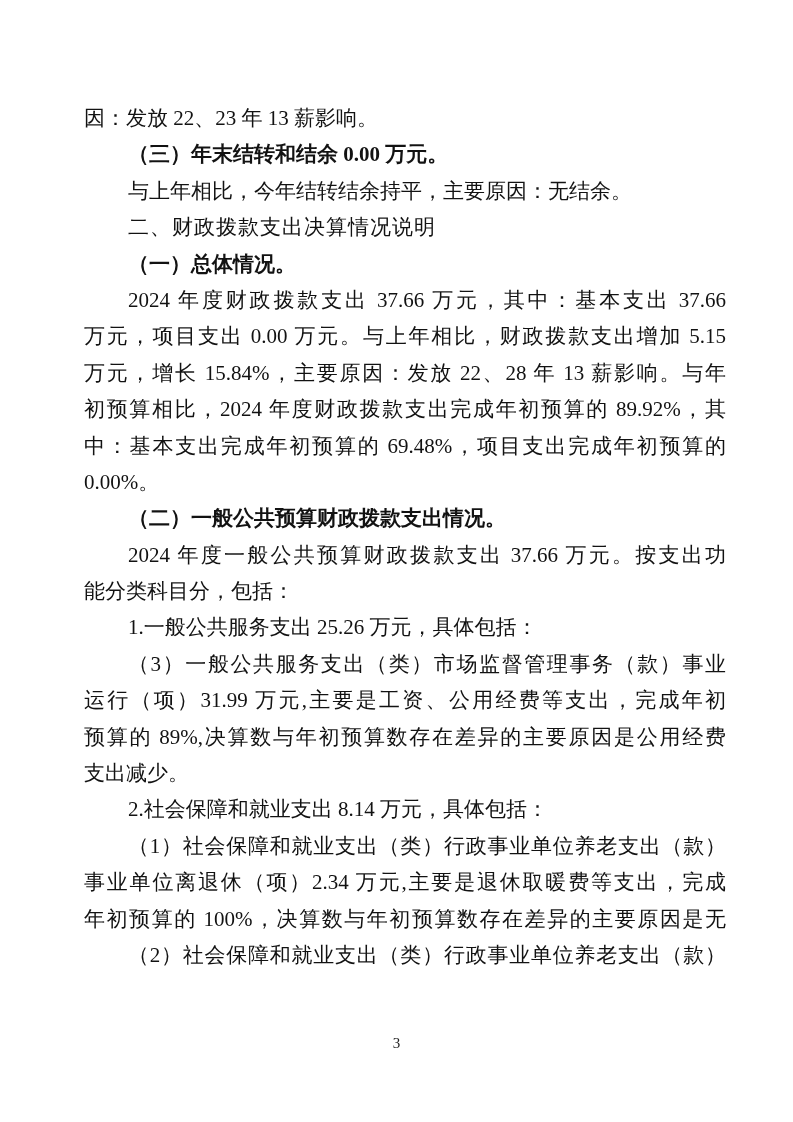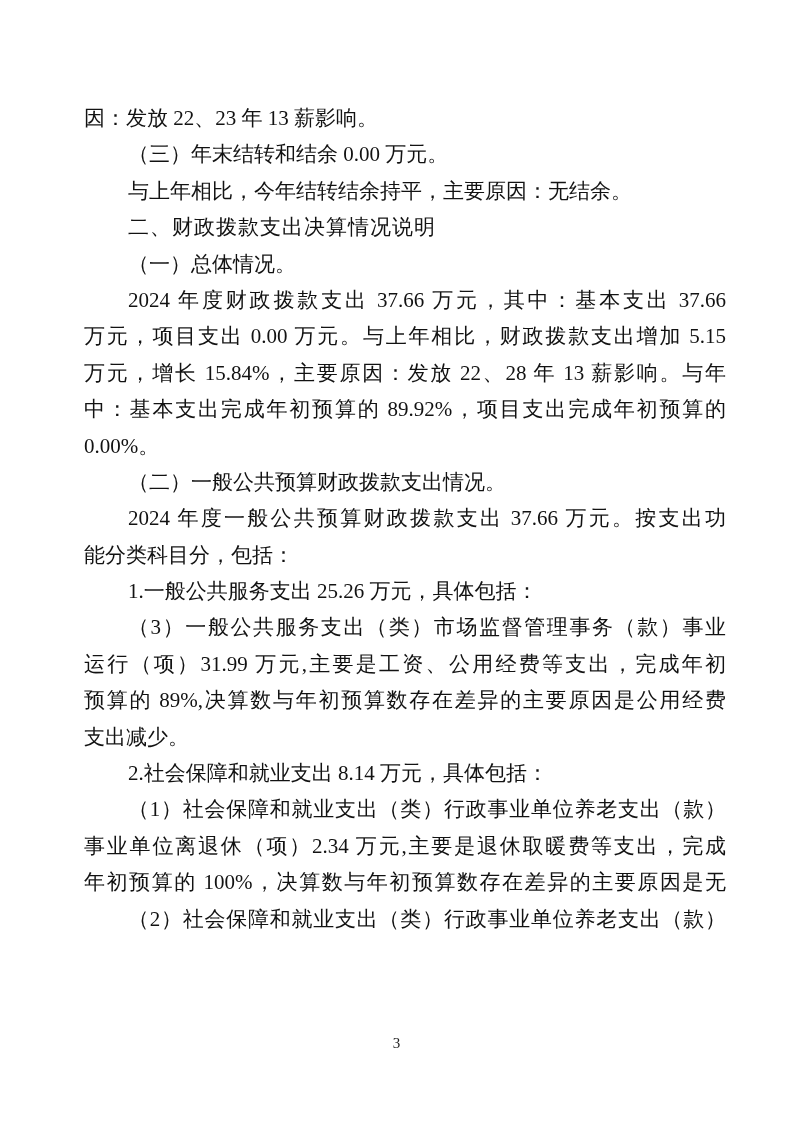--- a/index.html
+++ b/index.html
@@ -30,21 +30,21 @@
   }
   .indent {
     padding-left: 44px;
   }
   .fill {
     text-align: justify;
     text-align-last: justify;
     text-justify: inter-character;
   }
   .bold {
-    font-weight: 400;
+    font-weight: 700;
   }
   .hei {
     font-weight: 400;
     font-family: "Liberation Sans", "DejaVu Sans", sans-serif;
     letter-spacing: 1px;
   }
   .footer {
     position: absolute;
     top: 1032px;
     left: 0;
@@ -61,21 +61,22 @@
 <div class="page">
   <div class="content">
     <div class="line">因：发放 22、23 年 13 薪影响。</div>
     <div class="line indent bold">（三）年末结转和结余 0.00 万元。</div>
     <div class="line indent">与上年相比，今年结转结余持平，主要原因：无结余。</div>
     <div class="line indent hei">二、财政拨款支出决算情况说明</div>
     <div class="line indent bold">（一）总体情况。</div>
     <div class="line indent fill">2024 年度财政拨款支出 37.66 万元，其中：基本支出 37.66</div>
     <div class="line fill">万元，项目支出 0.00 万元。与上年相比，财政拨款支出增加 5.15</div>
     <div class="line fill">万元，增长 15.84%，主要原因：发放 22、28 年 13 薪影响。与年</div>
-    <div class="line fill">中：基本支出完成年初预算的 89.92%，项目支出完成年初预算的</div>
+    <div class="line fill">初预算相比，2024 年度财政拨款支出完成年初预算的 89.92%，其</div>
+    <div class="line fill">中：基本支出完成年初预算的 69.48%，项目支出完成年初预算的</div>
     <div class="line">0.00%。</div>
     <div class="line indent bold">（二）一般公共预算财政拨款支出情况。</div>
     <div class="line indent fill">2024 年度一般公共预算财政拨款支出 37.66 万元。按支出功</div>
     <div class="line">能分类科目分，包括：</div>
     <div class="line indent">1.一般公共服务支出 25.26 万元，具体包括：</div>
     <div class="line indent fill">（3）一般公共服务支出（类）市场监督管理事务（款）事业</div>
     <div class="line fill">运行（项）31.99 万元,主要是工资、公用经费等支出，完成年初</div>
     <div class="line fill">预算的 89%,决算数与年初预算数存在差异的主要原因是公用经费</div>
     <div class="line">支出减少。</div>
     <div class="line indent">2.社会保障和就业支出 8.14 万元，具体包括：</div>

